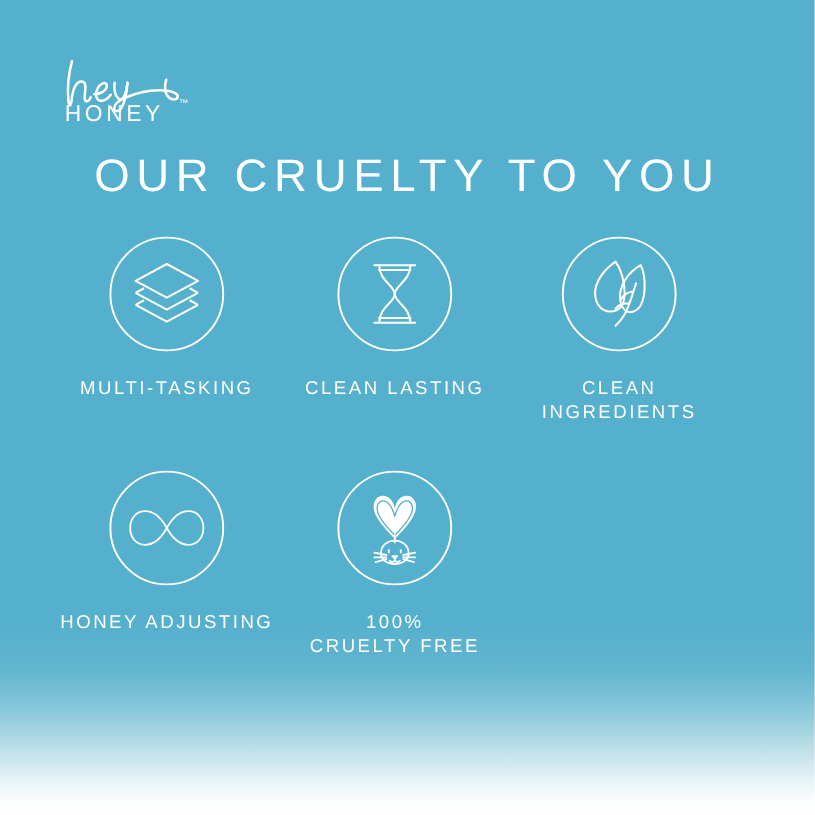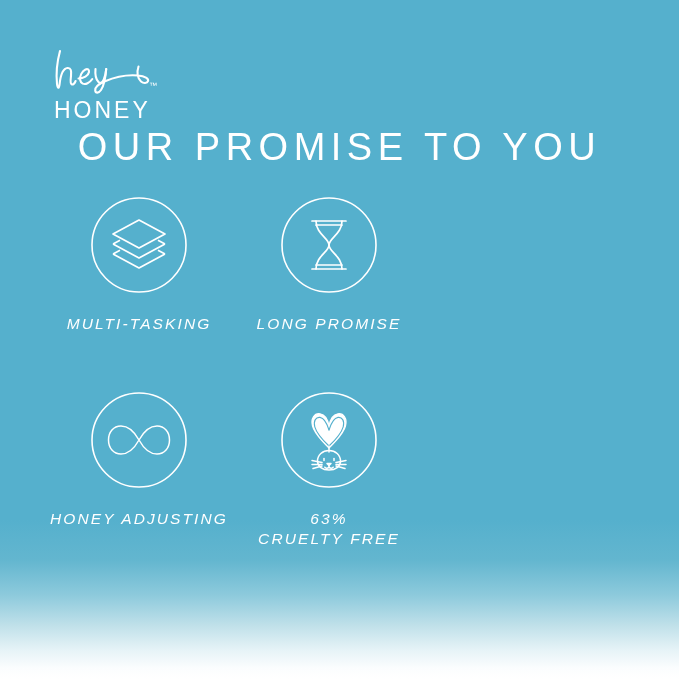--- a/index.html
+++ b/index.html
@@ -39,22 +39,22 @@
   #logo-script {
     position: absolute;
     left: 0px;
     top: 0px;
     width: 120px;
     height: 46px;
   }
   #logo-honey {
     position: absolute;
     left: 2px;
-    top: 51px;
-    font-size: 23px;
+    top: 38px;
+    font-size: 19px;
     letter-spacing: 3.0px;
     color: #ffffff;
     font-weight: 400;
     line-height: 1;
     white-space: nowrap;
   }
   #logo-tm {
     position: absolute;
     left: 97px;
     top: 34px;
@@ -82,21 +82,20 @@
   #promise-grid {
     position: absolute;
     left: 0;
     top: 196px;
     width: 679px;
   }
   .promise-row {
     position: relative;
     width: 679px;
     height: 195px;
-    font-style: italic;
   }
   .promise-item {
     position: absolute;
     width: 190px;
     text-align: center;
   }
   .promise-item.col-0 { left: 44px; }
   .promise-item.col-1 { left: 234px; }
   .promise-item.col-2 { left: 421px; }
 
@@ -135,21 +134,21 @@
         <path d="M26.5 30.5 C31.5 30.5, 36.5 27.5, 37 24 C37.3 21.5, 35.5 20.5, 33.5 21.5 C30 23.2, 27.5 28, 28.2 32 C28.8 35.6, 32 37, 35.5 35.3 C37.6 34.3, 39.2 32.6, 40.3 31"></path>
 
         <path d="M43.5 21 C43 26, 44 31.5, 46.5 34 C48.5 36, 50.5 34.6, 51.8 31.5 C53.3 27.8, 54 24, 54.2 21"></path>
         <path d="M54.2 21 C53.5 30, 52 37.5, 49 42 C46.5 45.7, 43.5 45.2, 43.2 42.3 C42.9 39, 46.5 36, 53 33.2 C63 29, 76 26.6, 86 27.5 C93 28.1, 97 30.6, 96 33.2 C95.2 35.3, 91.5 35.6, 89 33.5 C85.5 30.6, 84.5 24.5, 86.5 18.5"></path>
       </g>
     </svg>
     <div id="logo-honey">HONEY</div>
     <div id="logo-tm">™</div>
   </div>
 
-  <div id="heading">OUR PROMISE TO YOU</div>
+  <div id="heading">OUR CRUELTY TO YOU</div>
 
   <div id="promise-grid">
 
     <div class="promise-row">
 
       <div class="promise-item col-0">
         <div class="icon-circle">
           <svg viewBox="0 0 98 98">
             <circle cx="49" cy="49" r="47" fill="none" stroke="#ffffff" stroke-width="1.6"></circle>
             <g fill="none" stroke="#ffffff" stroke-width="1.7" stroke-linejoin="round">
@@ -173,23 +172,39 @@
             <g fill="none" stroke="#ffffff" stroke-width="1.7" stroke-linecap="round" stroke-linejoin="round">
               <line x1="32" y1="25" x2="66" y2="25"></line>
               <line x1="32" y1="73" x2="66" y2="73"></line>
               <path d="M36 25 C36 38, 49 42, 49 49 C49 56, 36 60, 36 73"></path>
               <path d="M62 25 C62 38, 49 42, 49 49 C49 56, 62 60, 62 73"></path>
               <line x1="36" y1="29" x2="62" y2="29"></line>
               <line x1="36" y1="69" x2="62" y2="69"></line>
             </g>
           </svg>
         </div>
-        <div class="promise-label">LONG PROMISE</div>
-      </div>
-
+        <div class="promise-label">CLEAN LASTING</div>
+      </div>
+
+      <div class="promise-item col-2">
+        <div class="icon-circle">
+          <svg viewBox="0 0 98 98">
+            <circle cx="49" cy="49" r="47" fill="none" stroke="#ffffff" stroke-width="1.6"></circle>
+            <g fill="none" stroke="#ffffff" stroke-width="1.7" stroke-linecap="round" stroke-linejoin="round">
+              <path d="M46 22 C33 31, 26 44, 30 55 C33.5 64.5, 44 66, 50 60 C56 54, 54 34, 46 22 Z"></path>
+              <path d="M67 25 C56 31, 48 43, 50 55 C51.5 64, 59 67, 65 61 C71 55, 72 36, 67 25 Z"></path>
+              <path d="M63 40 C60 50, 57 60, 53.5 66 C51 70.2, 48.5 73, 46 75.5"></path>
+              <path d="M60.5 47 C56 47.5, 52 50.5, 50 54"></path>
+              <path d="M57 57 C52.5 56.5, 48.5 58, 46 61"></path>
+            </g>
+          </svg>
+        </div>
+        <div class="promise-label">CLEAN
+INGREDIENTS</div>
+      </div>
 
     </div>
 
     <div class="promise-row">
 
       <div class="promise-item col-0">
         <div class="icon-circle">
           <svg viewBox="0 0 98 98">
             <circle cx="49" cy="49" r="47" fill="none" stroke="#ffffff" stroke-width="1.6"></circle>
             <g fill="none" stroke="#ffffff" stroke-width="1.5" stroke-linecap="round">
@@ -224,21 +239,21 @@
               <line x1="42" y1="71.5" x2="32" y2="69.5"></line>
               <line x1="42" y1="73.5" x2="32" y2="73.5"></line>
               <line x1="42" y1="75" x2="33" y2="77.5"></line>
 
               <line x1="56" y1="71.5" x2="66" y2="69.5"></line>
               <line x1="56" y1="73.5" x2="66" y2="73.5"></line>
               <line x1="56" y1="75" x2="65" y2="77.5"></line>
             </g>
           </svg>
         </div>
-        <div class="promise-label">63%
+        <div class="promise-label">100%
 CRUELTY FREE</div>
       </div>
 
 
     </div>
 
   </div>
 
 </div>
 

